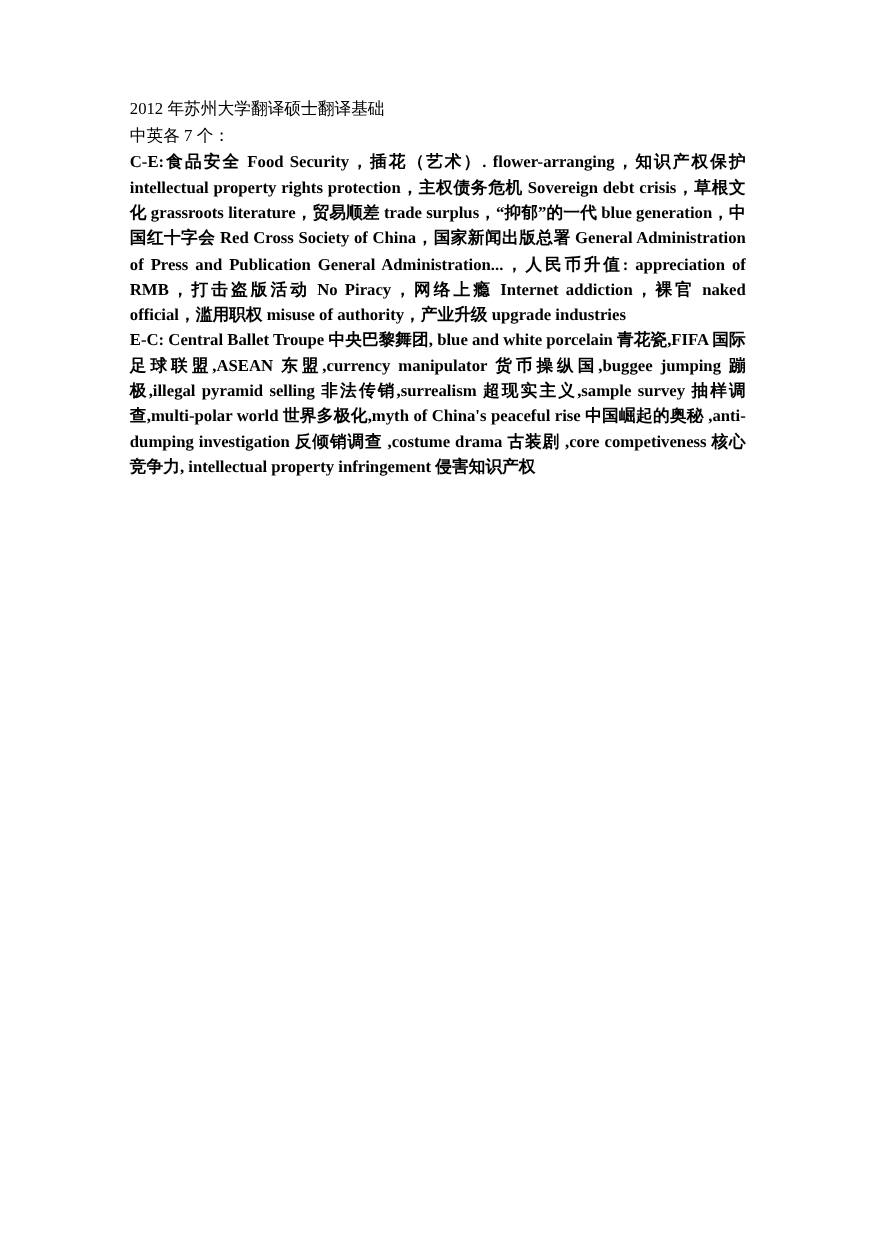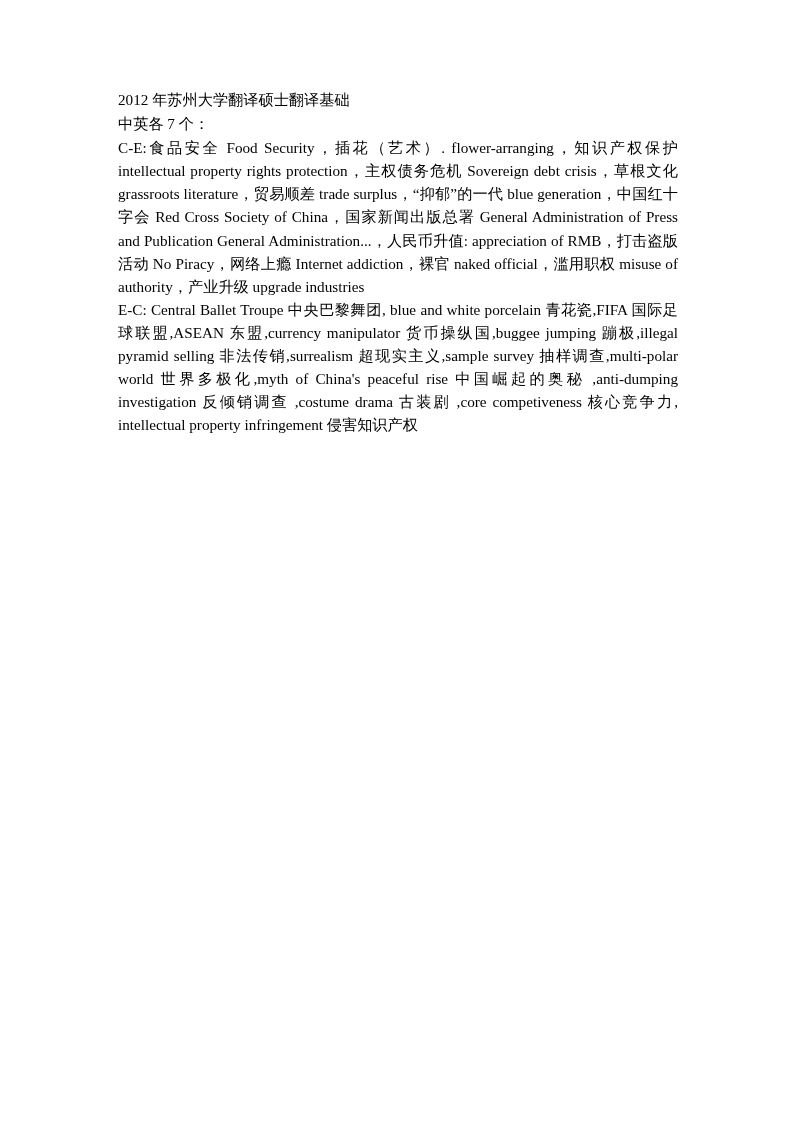--- a/index.html
+++ b/index.html
@@ -34,20 +34,21 @@
     word-break: break-word;
   }
   .line-title {
     margin-bottom: 1px;
   }
   .line-sub {
     margin-bottom: 1px;
   }
   .para {
     margin-bottom: 0px;
+    font-weight: bold;
   }
 </style>
 </head>
 <body>
 
 <div class="page">
   <div class="doc-body">
     <p class="line-title">2012 年苏州大学翻译硕士翻译基础</p>
     <p class="line-sub">中英各 7 个：</p>
     <p class="para">C-E:食品安全 Food Security，插花（艺术）. flower-arranging，知识产权保护 intellectual property rights protection，主权债务危机 Sovereign debt crisis，草根文化 grassroots literature，贸易顺差 trade surplus，“抑郁”的一代 blue generation，中国红十字会 Red Cross Society of China，国家新闻出版总署 General Administration of Press and Publication General Administration...，人民币升值: appreciation of RMB，打击盗版活动 No Piracy，网络上瘾 Internet addiction，裸官 naked official，滥用职权 misuse of authority，产业升级 upgrade industries</p>

